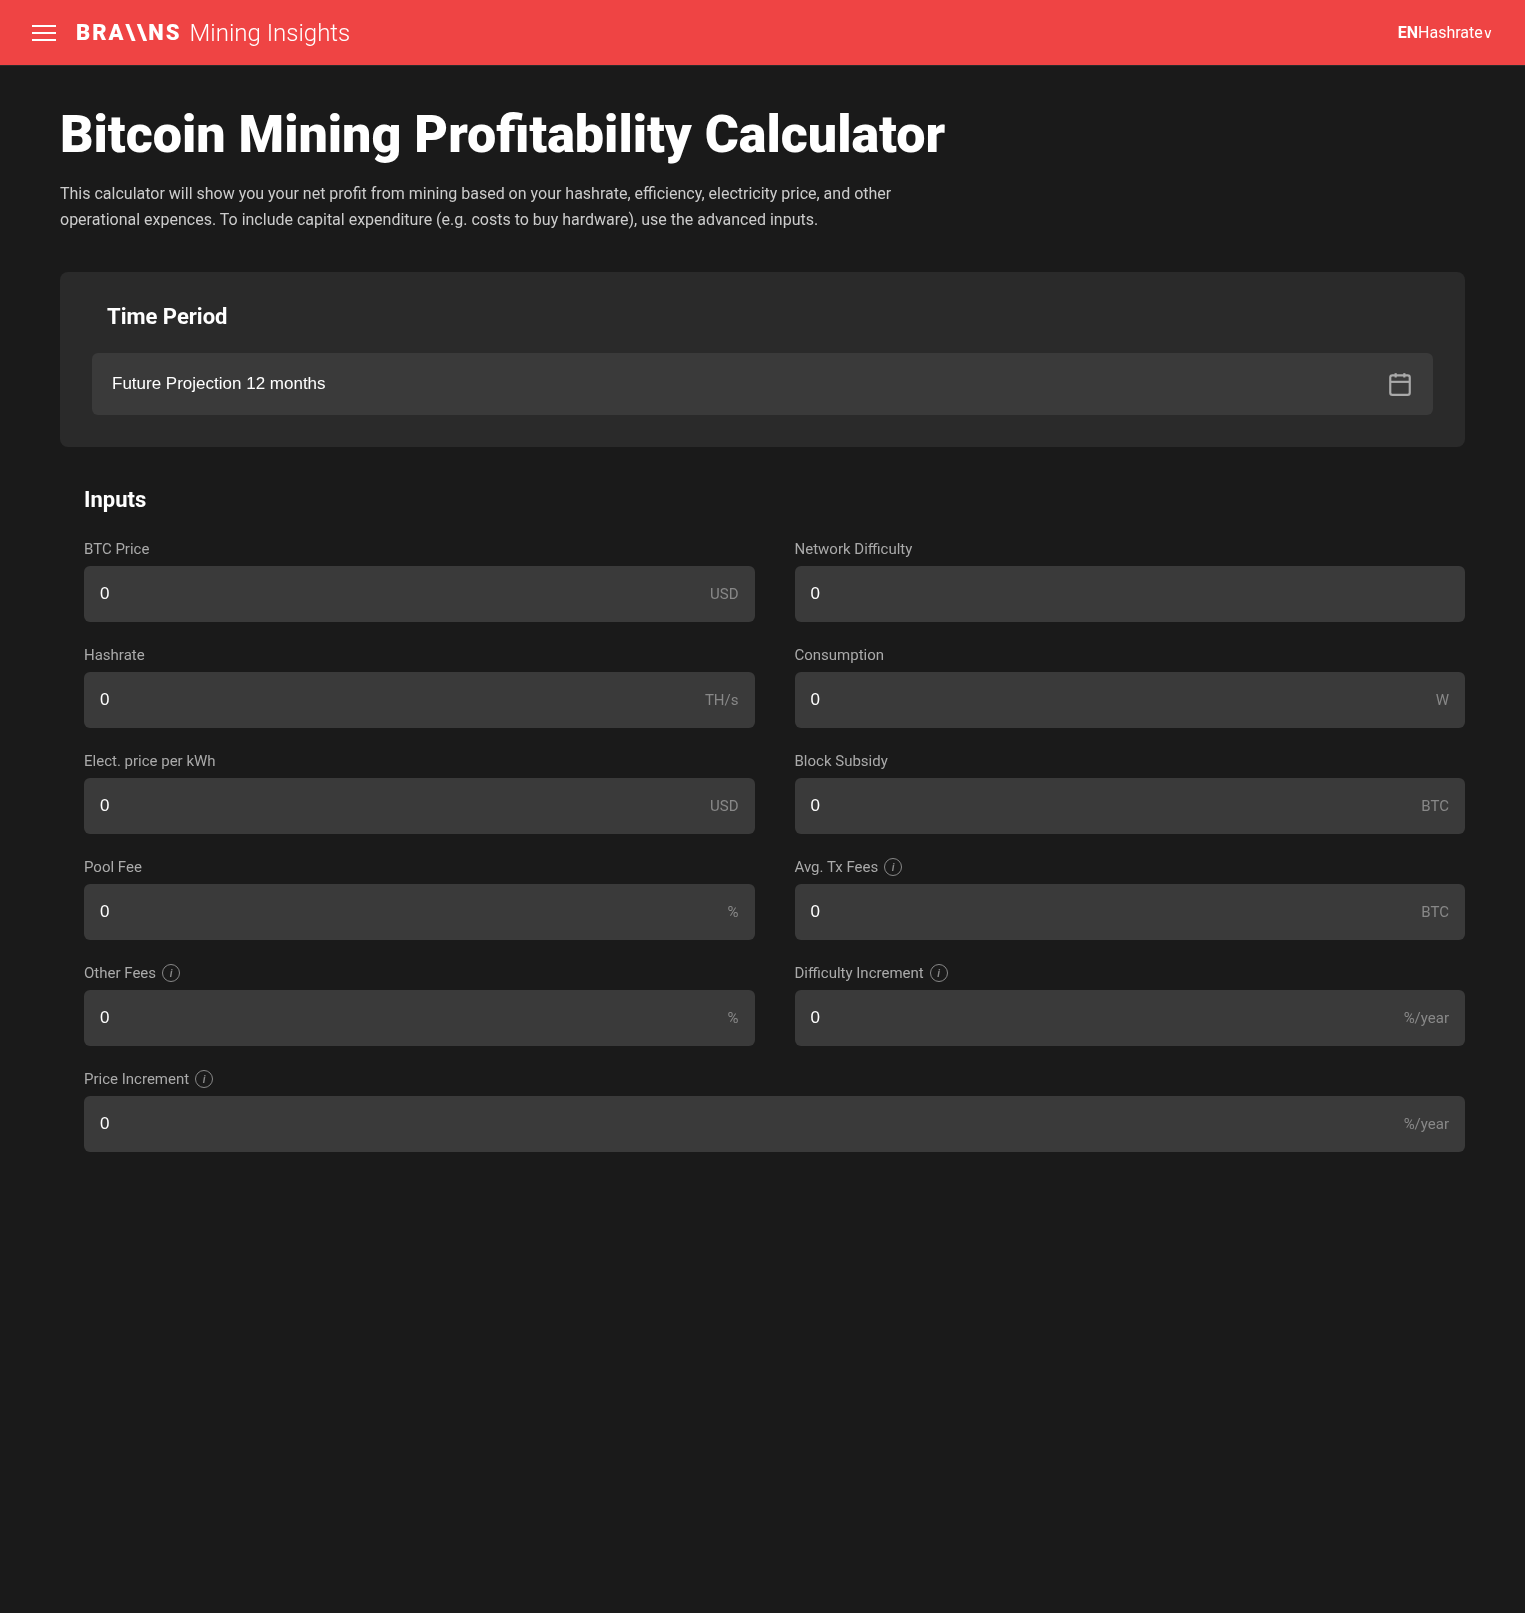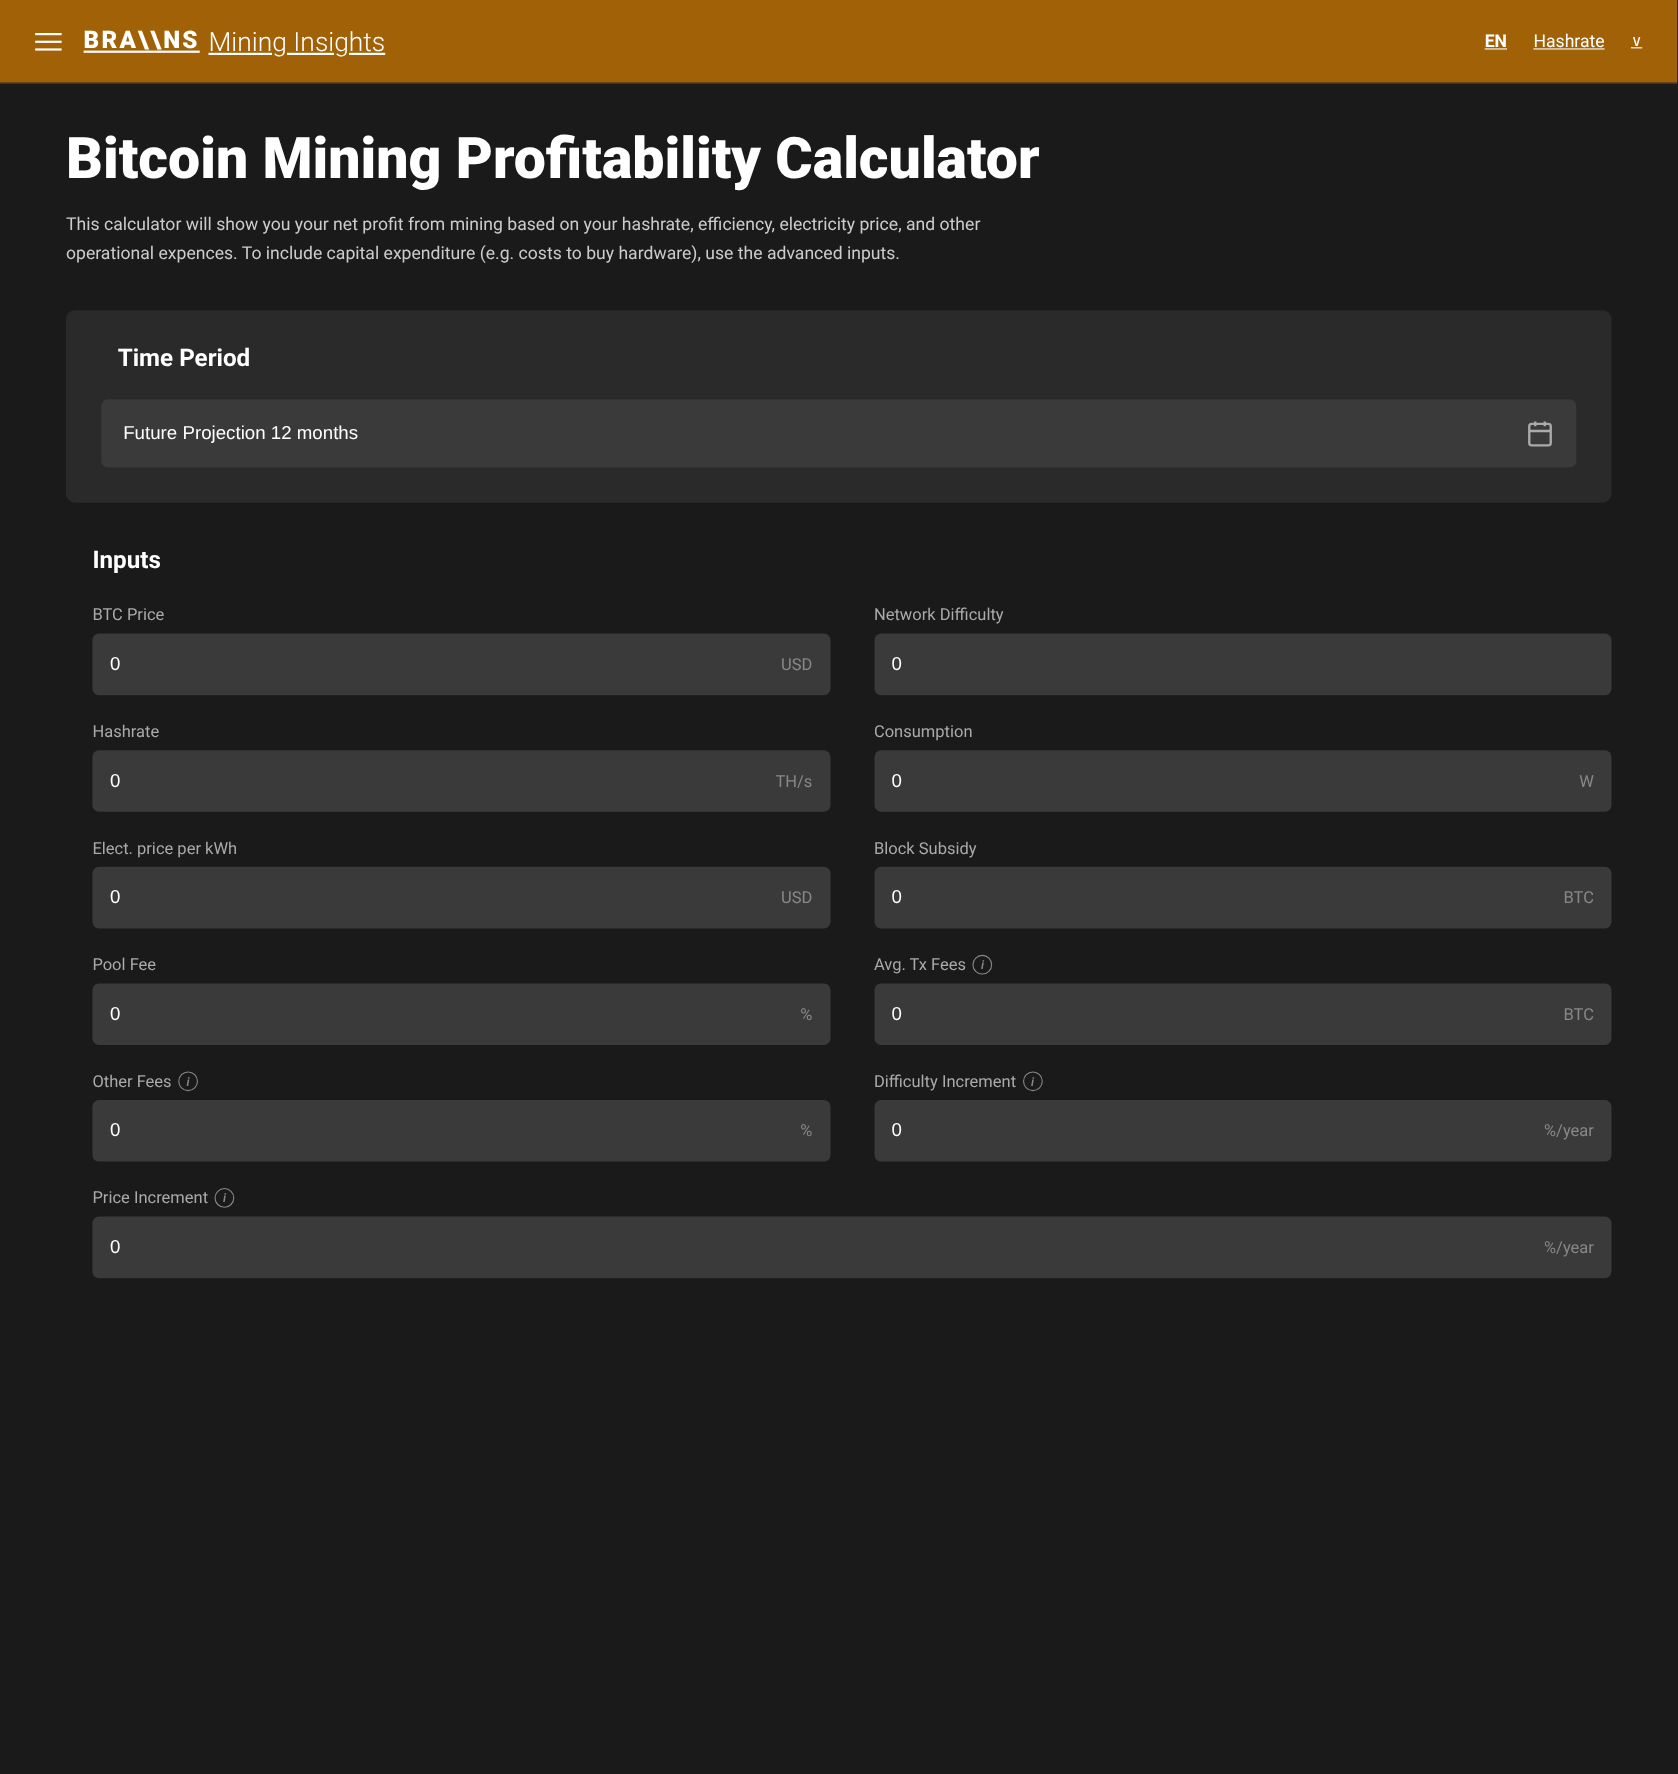--- a/index.html
+++ b/index.html
@@ -6,28 +6,27 @@
     body {
       background-color: #1a1a1a;
       color: #ffffff;
       font-family: -apple-system, BlinkMacSystemFont, 'Segoe UI', Roboto, sans-serif;
       min-height: 1613px;
       width: 1525px;
     }
 
     
     .navbar {
-      background-color: #a16207;
+      background-color: #ef4444;
       display: flex;
       align-items: center;
       justify-content: space-between;
       padding: 0 32px;
-      height: 76px;
+      height: 66px;
       border-bottom: 1px solid #2a2a2a;
-      text-decoration: underline;
     }
     .navbar-left {
       display: flex;
       align-items: center;
       gap: 20px;
     }
     .hamburger {
       display: flex;
       flex-direction: column;
       gap: 5px;
@@ -51,21 +50,21 @@
       color: #ffffff;
     }
     .logo-mining {
       font-weight: 300;
       font-size: 24px;
       color: #ffffff;
     }
     .navbar-right {
       display: flex;
       align-items: center;
-      gap: 24px;
+      gap: 0;
       cursor: pointer;
     }
     .lang-en {
       font-weight: 700;
       font-size: 16px;
       color: #ffffff;
     }
     .lang-text {
       font-size: 16px;
       color: #ffffff;

